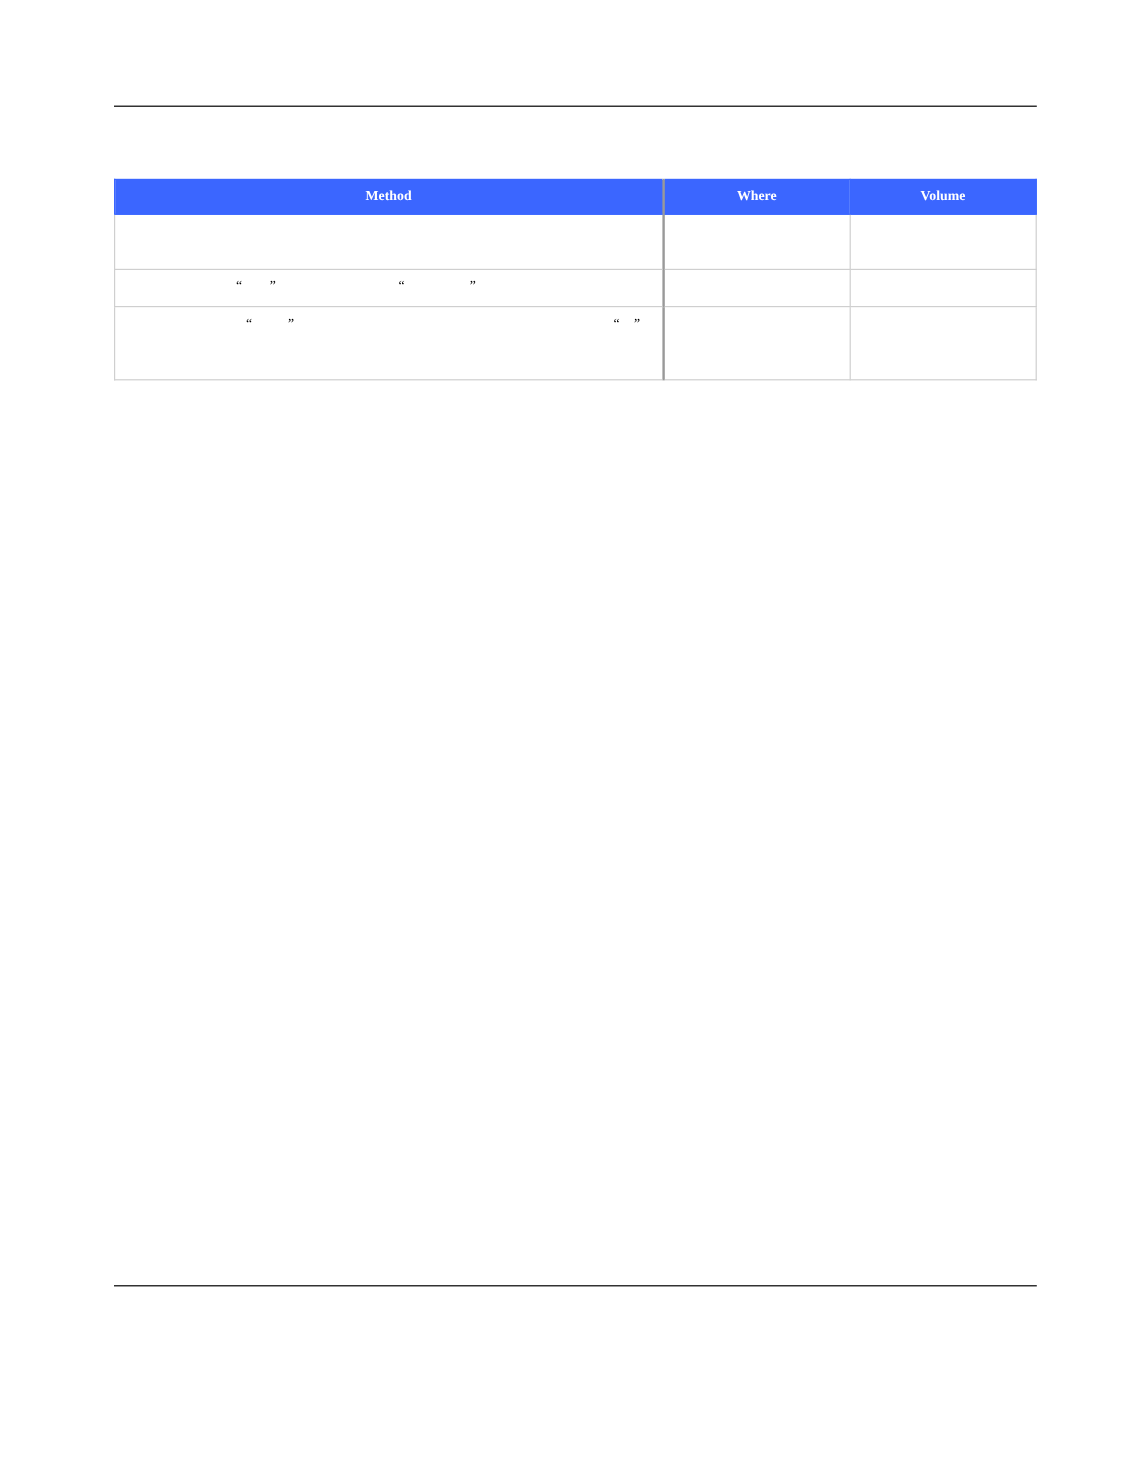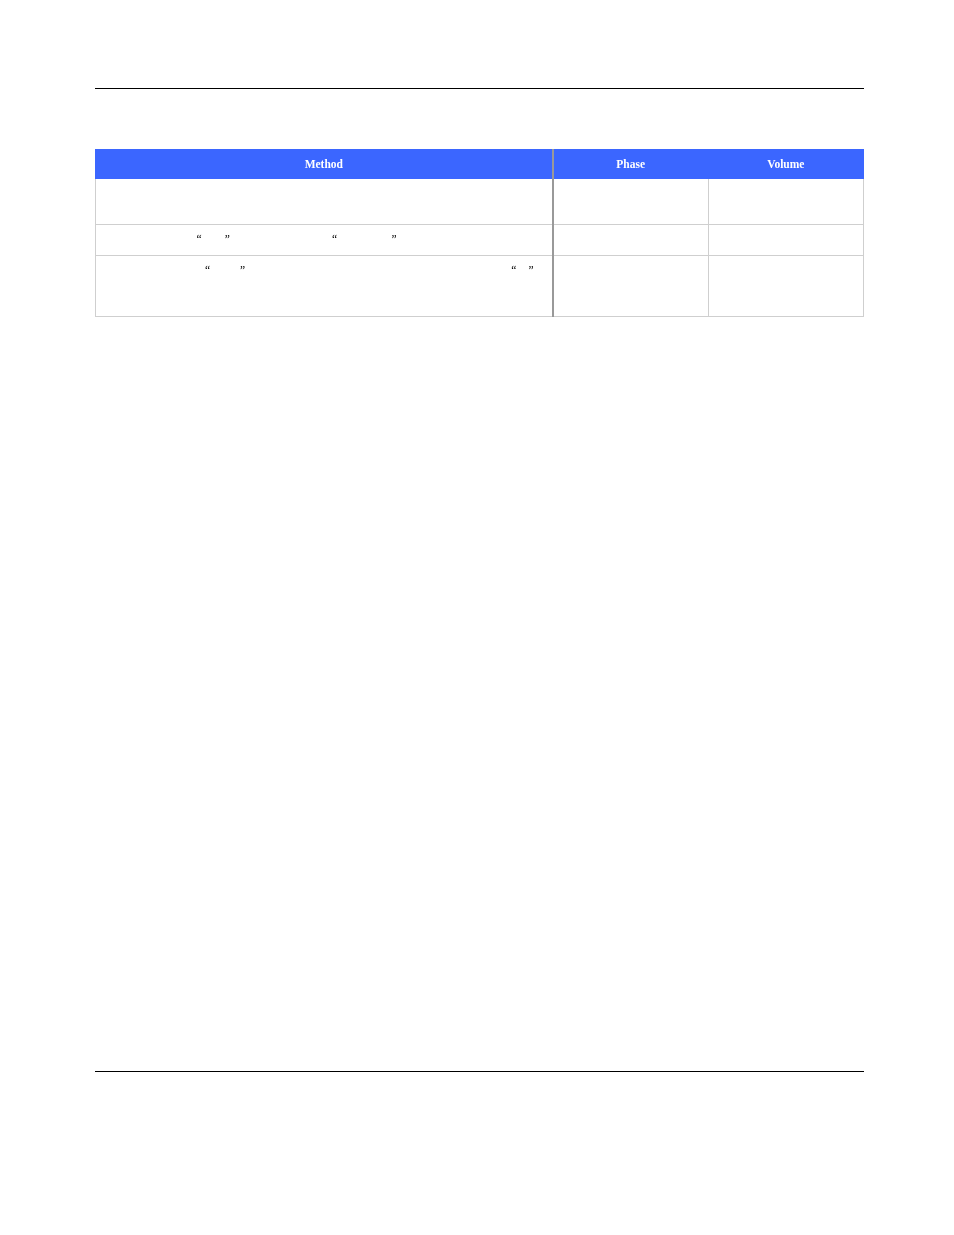--- a/index.html
+++ b/index.html
@@ -91,21 +91,21 @@
     <div class="header-left">Volume II: Technical</div>
     <div class="header-right">Section L.3.1: Light Helicopters II</div>
   </div>
   <div class="top-rule"></div>
 
   <div class="table-wrap">
     <table class="doc-table">
       <thead>
         <tr>
           <th>Method</th>
-          <th>Phase</th>
+          <th>Where</th>
           <th>Volume</th>
         </tr>
       </thead>
       <tbody>
         <tr>
           <td class="col-method">
             <span>Derive peak power from peak torque using CH-47 Chinook flight test data; validate against bench dyno runs at WPAFB.</span>
           </td>
           <td class="col-when">Phase 2 (Wk 14–22)</td>
           <td class="col-where">Sec. 3.4.1; App. B-2</td>

